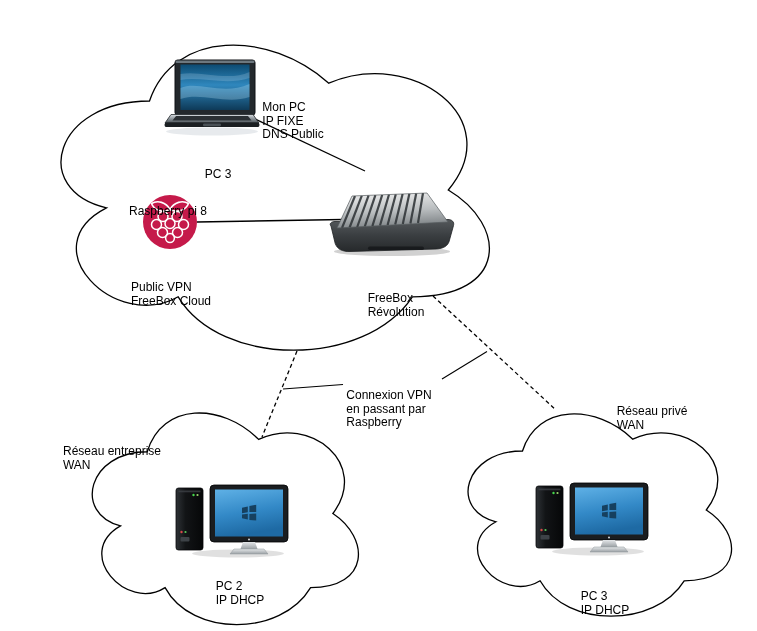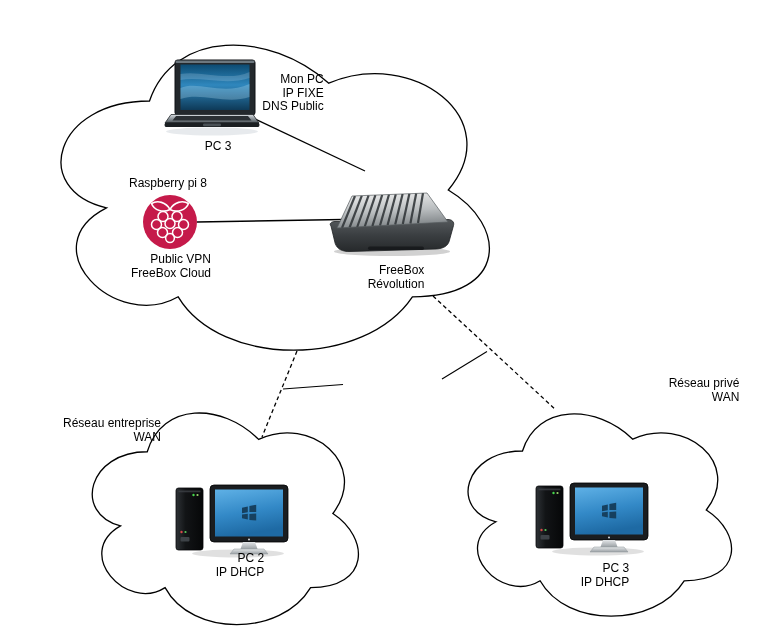--- a/index.html
+++ b/index.html
@@ -9,23 +9,24 @@
     background:#ffffff;
     font-family:"Liberation Sans",sans-serif;
     font-size:12px;
     color:#000000;
     overflow:hidden;
   }
   .canvas svg{position:absolute;left:0;top:0;}
   .lbl{
     position:absolute;
     transform:translateX(-50%);
-    text-align:right;
+    text-align:left;
     line-height:13.5px;
     white-space:nowrap;
+    margin-top:28px;
   }
 </style>
 </head>
 <body>
 
 <div class="canvas">
 
   <svg width="757" height="631" viewBox="0 0 757 631">
     <defs>
       <linearGradient id="lcdG" x1="0" y1="0" x2="0" y2="1">
@@ -168,27 +169,32 @@
   <div class="lbl" style="left:171px;top:253px">
     <div>Public VPN</div>
     <div>FreeBox Cloud</div>
   </div>
 
   <div class="lbl" style="left:396px;top:264px">
     <div>FreeBox</div>
     <div>Révolution</div>
   </div>
 
+  <div class="lbl" style="left:389px;top:361px">
+    <div>Connexion VPN</div>
+    <div>en passant par</div>
+    <div>Raspberry</div>
+  </div>
 
   <div class="lbl" style="left:112px;top:417px">
     <div>Réseau entreprise</div>
     <div>WAN</div>
   </div>
 
-  <div class="lbl" style="left:704px;top:377px">
+  <div class="lbl" style="left:652px;top:377px">
     <div>Réseau privé</div>
     <div>WAN</div>
   </div>
 
   <div class="lbl" style="left:240px;top:552px">
     <div>PC 2</div>
     <div>IP DHCP</div>
   </div>
 
   <div class="lbl" style="left:605px;top:562px">

